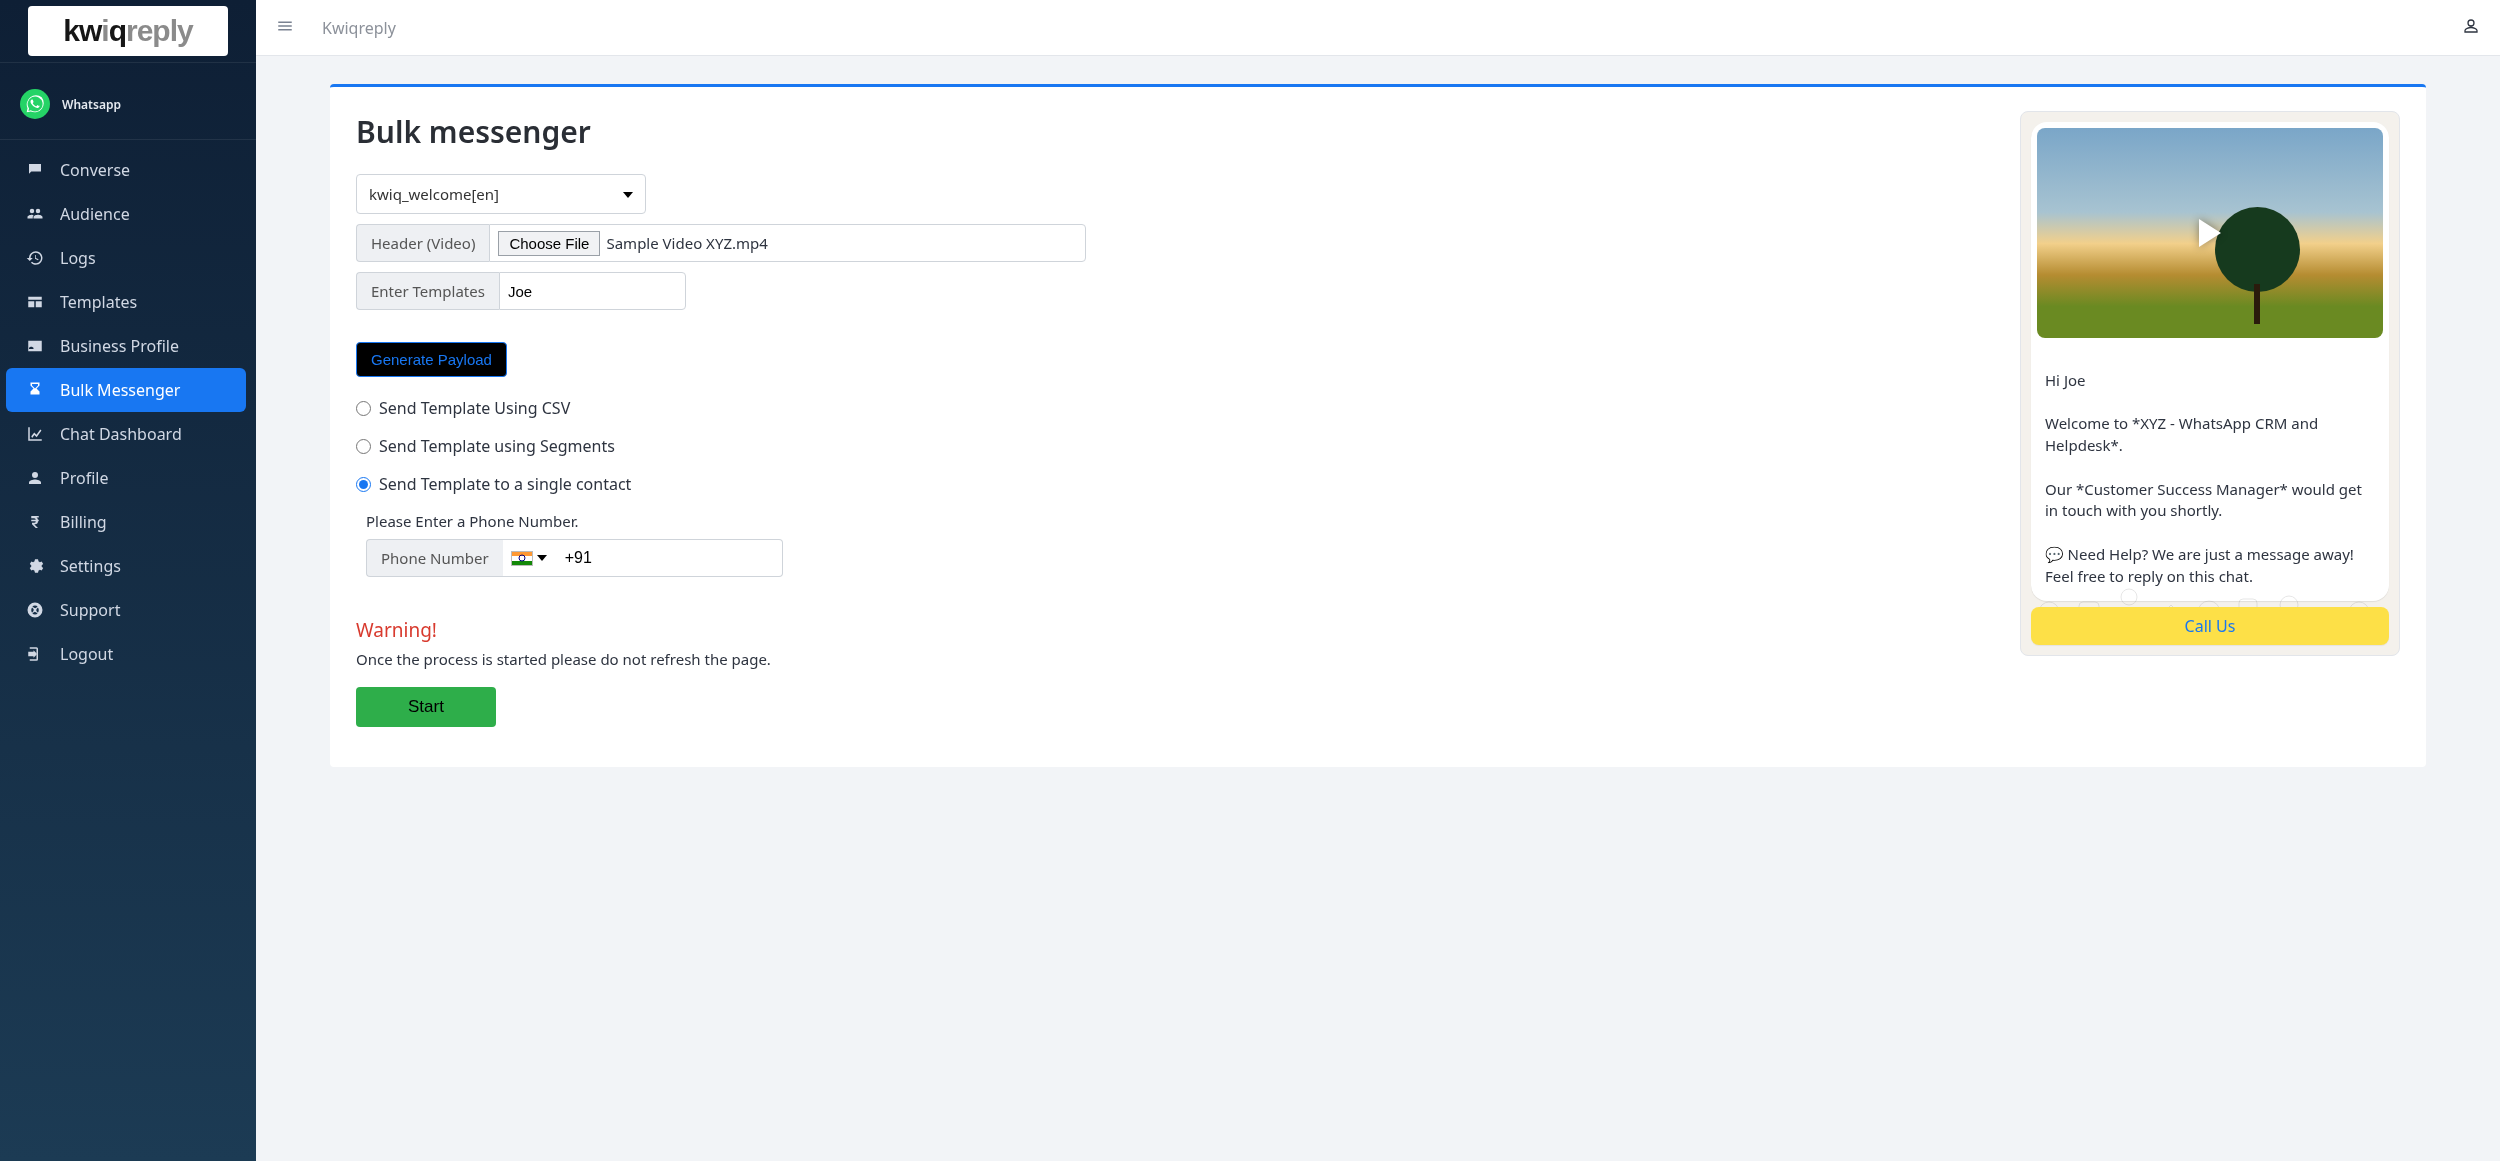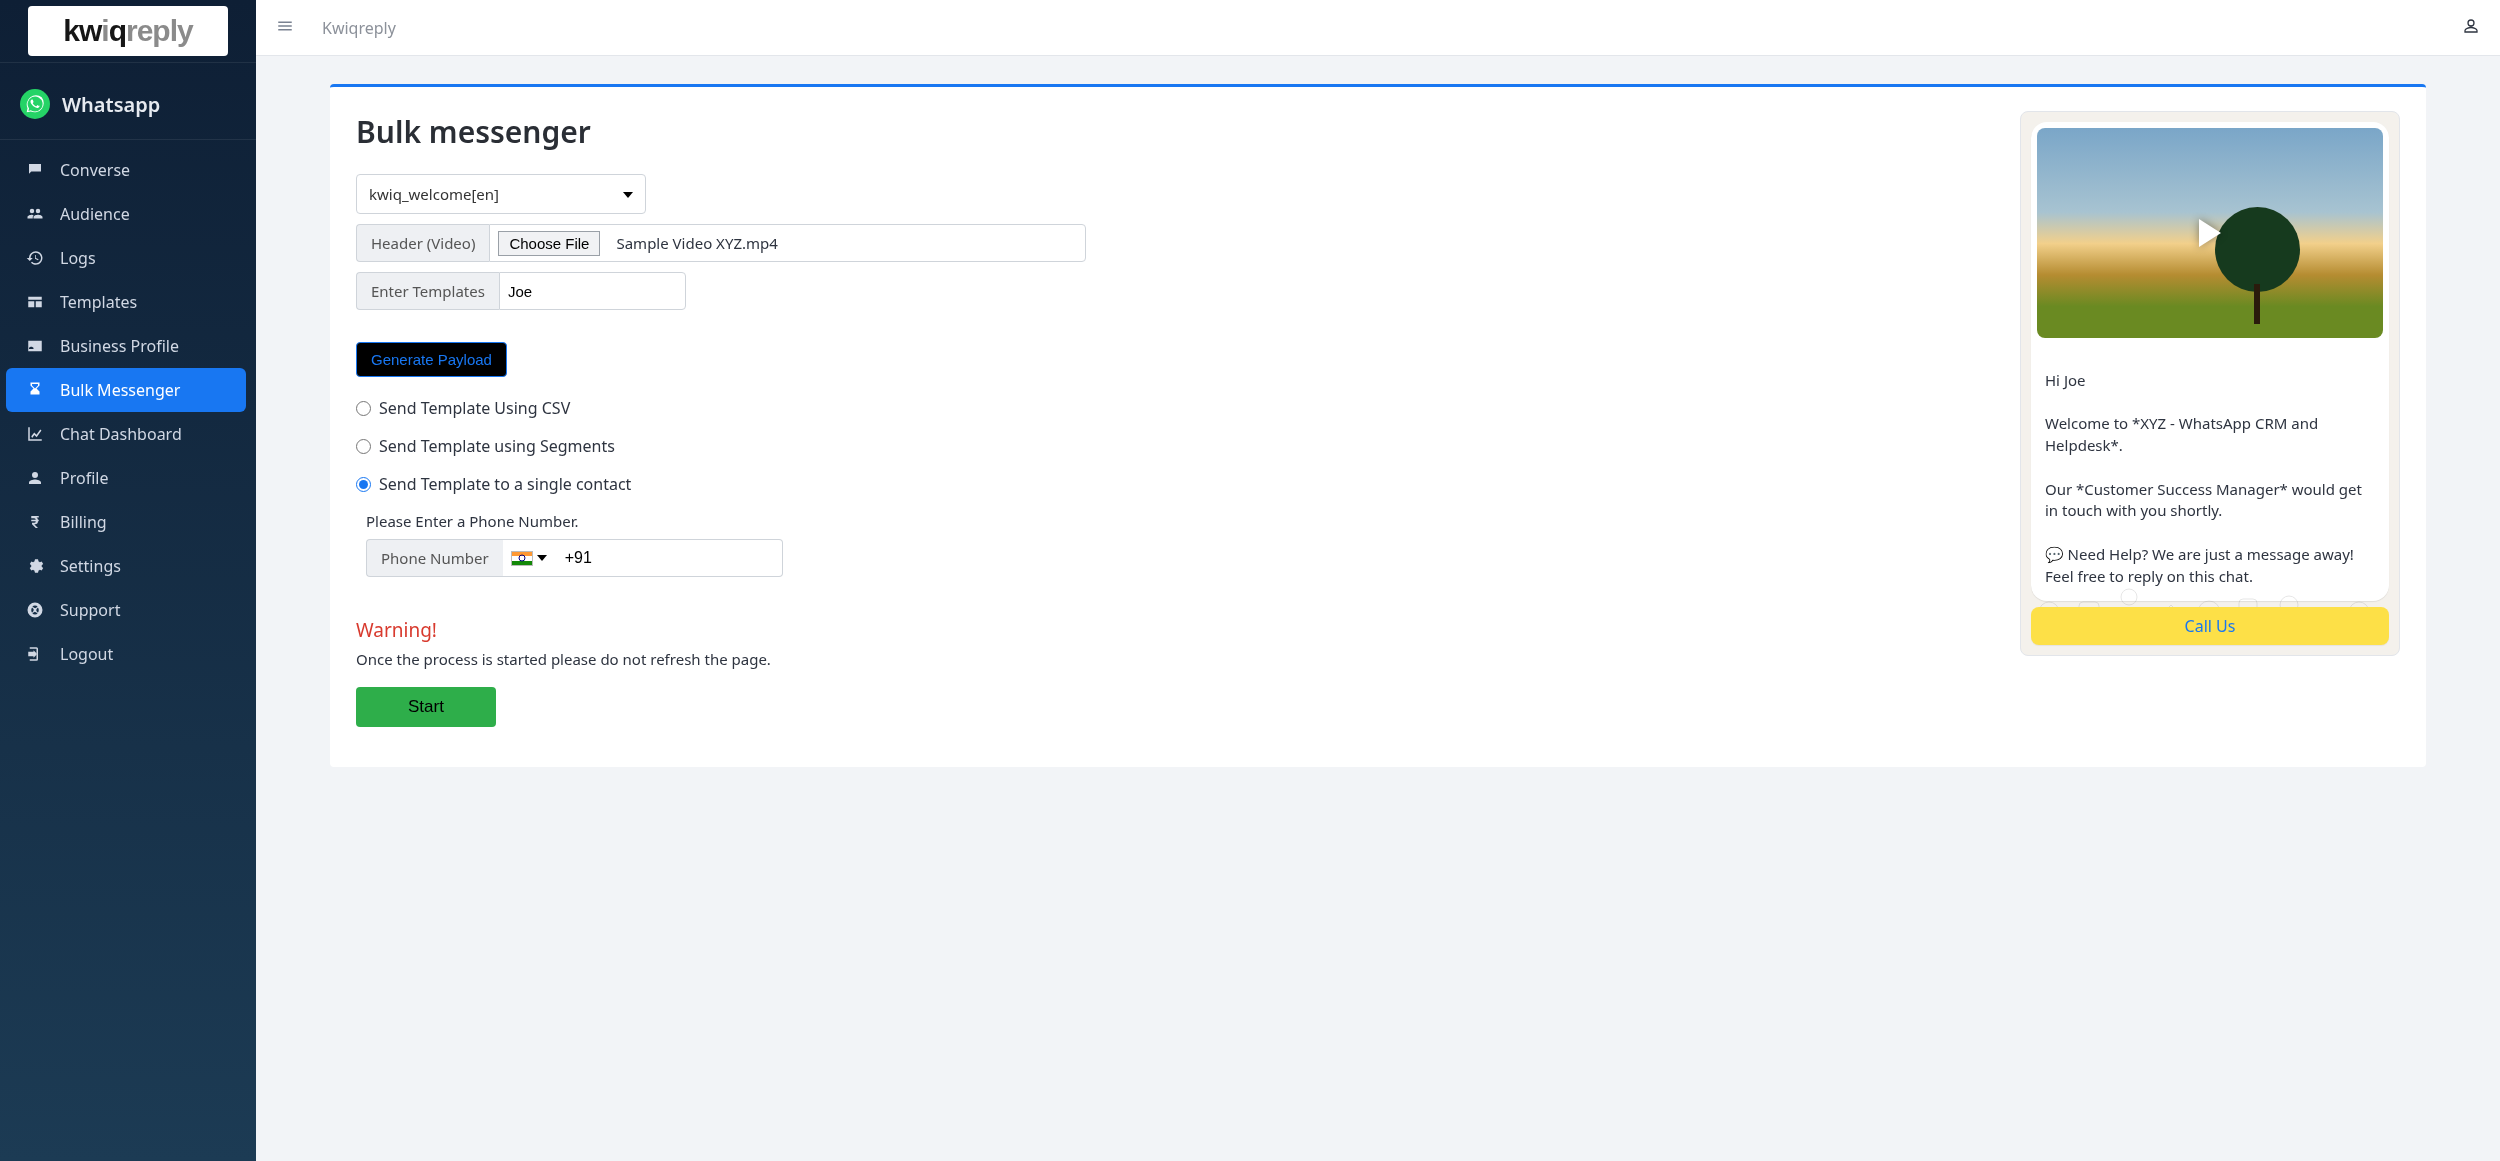--- a/index.html
+++ b/index.html
@@ -40,21 +40,21 @@
     font-size: 30px;
     color: #161616;
     letter-spacing: -1px;
   }
   .logo-kwiq .gray { color: #8b8b8b; }
   .sidebar .section-header {
     display:flex; align-items:center;
     padding: 26px 20px 20px 20px;
     border-top: 1px solid rgba(255,255,255,0.08);
     border-bottom: 1px solid rgba(255,255,255,0.08);
-    font-size: 20px;
+    font-size: 12px;
     font-weight: 600;
     gap: 12px;
   }
   .whatsapp-icon {
     width: 30px; height: 30px;
     background:#25d366;
     border-radius:50%;
     display:flex; align-items:center; justify-content:center;
     color:#fff;
     position:relative;
@@ -148,21 +148,21 @@
     font-size:15px;
     color:#555;
     border-radius: 4px 0 0 4px;
     white-space:nowrap;
   }
   .inbody {
     flex:1;
     border:1px solid #cfd4da;
     border-radius:0 4px 4px 0;
     padding:5px 8px;
-    display:flex; align-items:center; gap:16px;
+    display:flex; align-items:center; gap:6px;
   }
   .choose-btn {
     border:1px solid #9aa0a7;
     background:#f1f2f4;
     padding:3px 10px;
     font-size:15px;
     cursor:pointer;
   }
   .inbody input[type=text] {
     border:none; outline:none; font-size:15px; width:100%;

